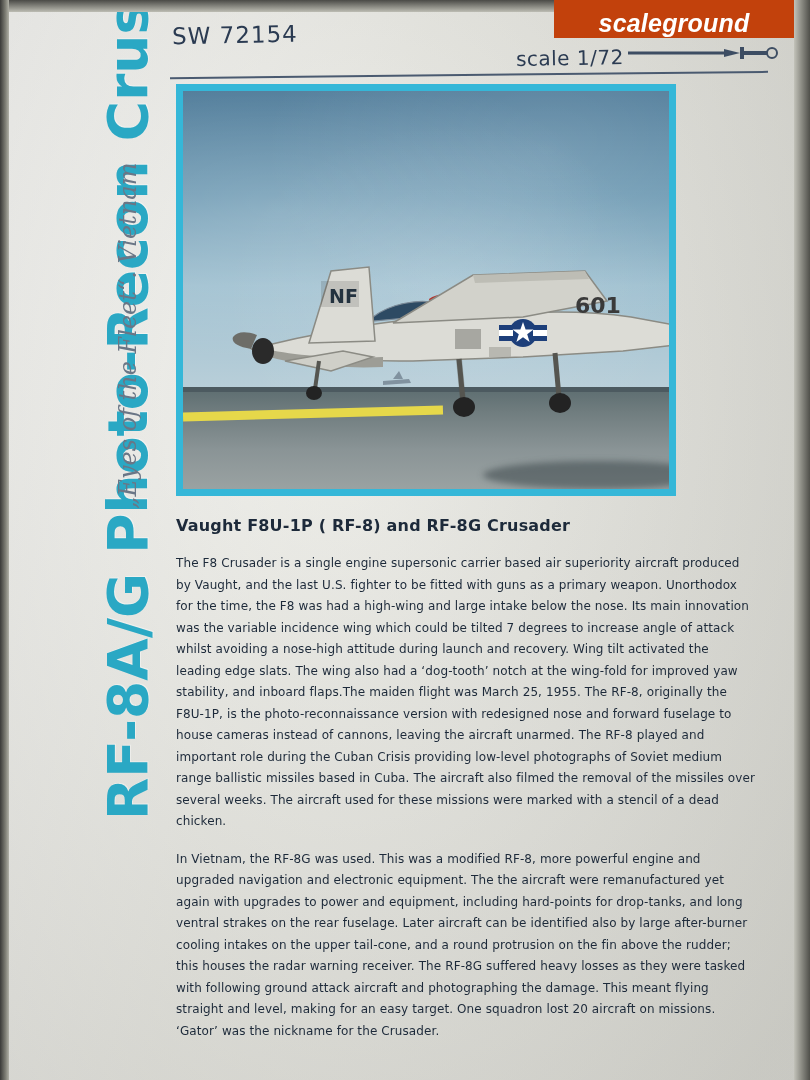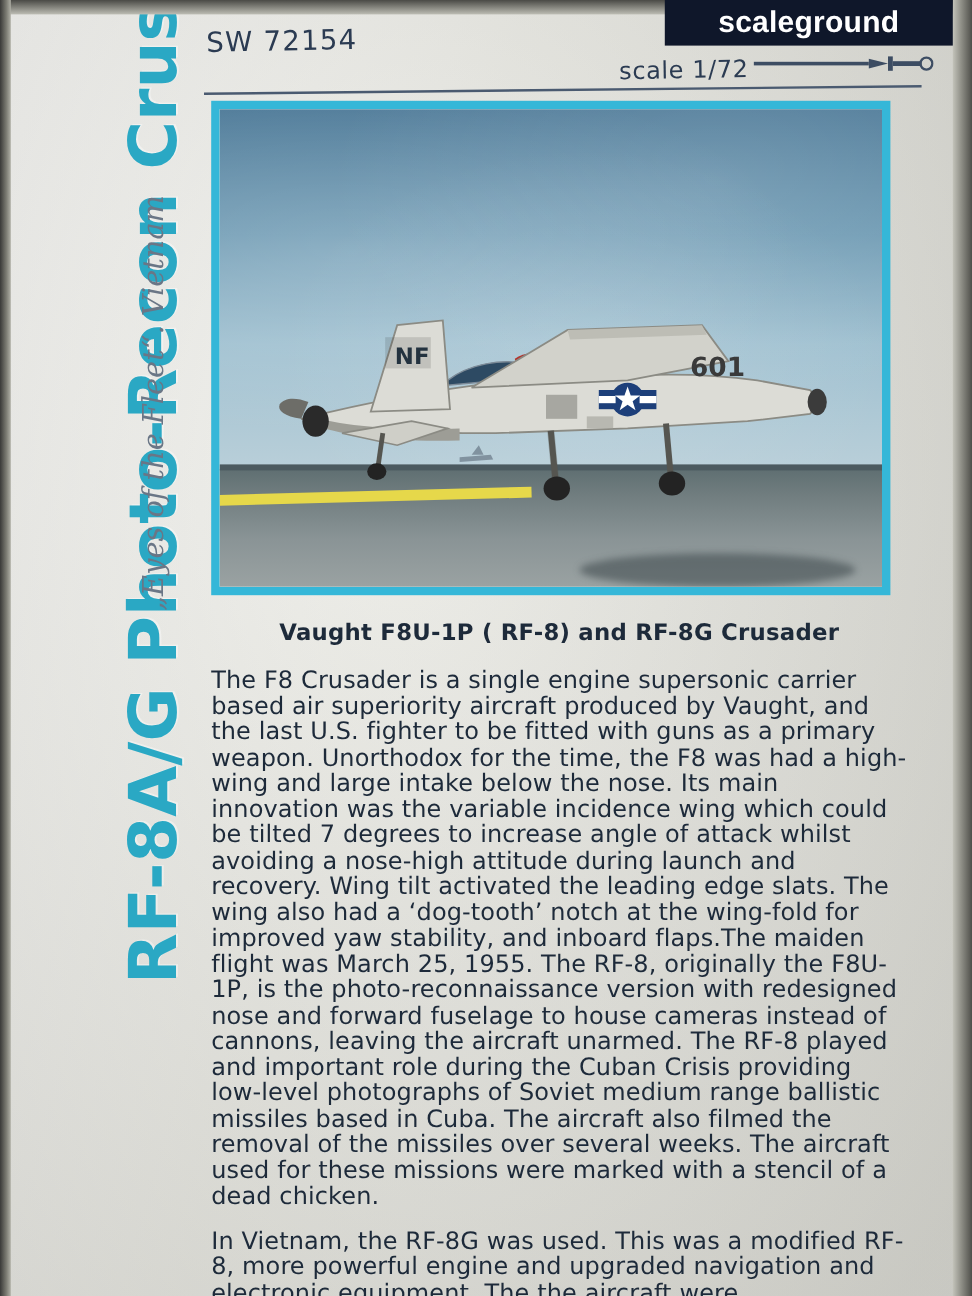--- a/index.html
+++ b/index.html
@@ -51,28 +51,29 @@
     left: 0; top: 0; right: 0; bottom: 0;
     background: radial-gradient(ellipse at 40% 35%, rgba(255,255,255,0.25), rgba(120,120,115,0.22) 95%);
     pointer-events: none;
   }
 
   
   .watermark {
     position: absolute;
     right: 16px; top: 0px;
     width: 240px; height: 38px;
-    background: #0f172a;
+    background: #c2410c;
     color: #ffffff;
     display: flex;
-    align-items: center;
+    align-items: flex-end;
     justify-content: center;
     font-size: 25px;
     letter-spacing: 0.2px;
     z-index: 50;
+    font-style: italic;
   }
   .watermark .wm-scale { color: #ffffff; font-weight: bold; }
   .watermark .wm-mates { color: #ffffff; font-weight: bold; }
 
   
   .kit-number {
     position: absolute;
     left: 172px; top: 22px;
     font-family: "DejaVu Sans", sans-serif;
     font-size: 23px;
@@ -152,21 +153,21 @@
     color: #6a7686;
     white-space: nowrap;
     text-align: left;
     z-index: 22;
   }
 
   
   .boxart {
     position: absolute;
     left: 176px; top: 84px;
-    width: 566px; height: 412px;
+    width: 500px; height: 412px;
     border: 7px solid #35b7d8;
     box-sizing: border-box;
     overflow: hidden;
     z-index: 15;
     text-align: right;
   }
   .art-sky {
     position: absolute; left: 0; top: 0; right: 0; height: 300px;
     background: linear-gradient(to bottom, #4f7b99 0%, #6e9ab3 35%, #9fc0d0 65%, #b9cfd9 100%);
   }
@@ -208,28 +209,27 @@
   
   .body-col {
     position: absolute;
     left: 176px; top: 516px;
     width: 580px;
     z-index: 20;
     font-family: "DejaVu Sans", sans-serif;
     color: #1d2a3a;
   }
   .subhead {
-    font-size: 19px;
+    font-size: 16px;
     font-weight: bold;
     margin: 0 0 18px 0;
     letter-spacing: 0.2px;
-    text-align: center;
   }
   .para {
-    font-size: 20px;
+    font-size: 12px;
     line-height: 21.5px;
     margin: 0 0 16px 0;
     letter-spacing: 0.1px;
     text-align: left;
   }
 </style>
 </head>
 <body>
 
 <div id="page">

